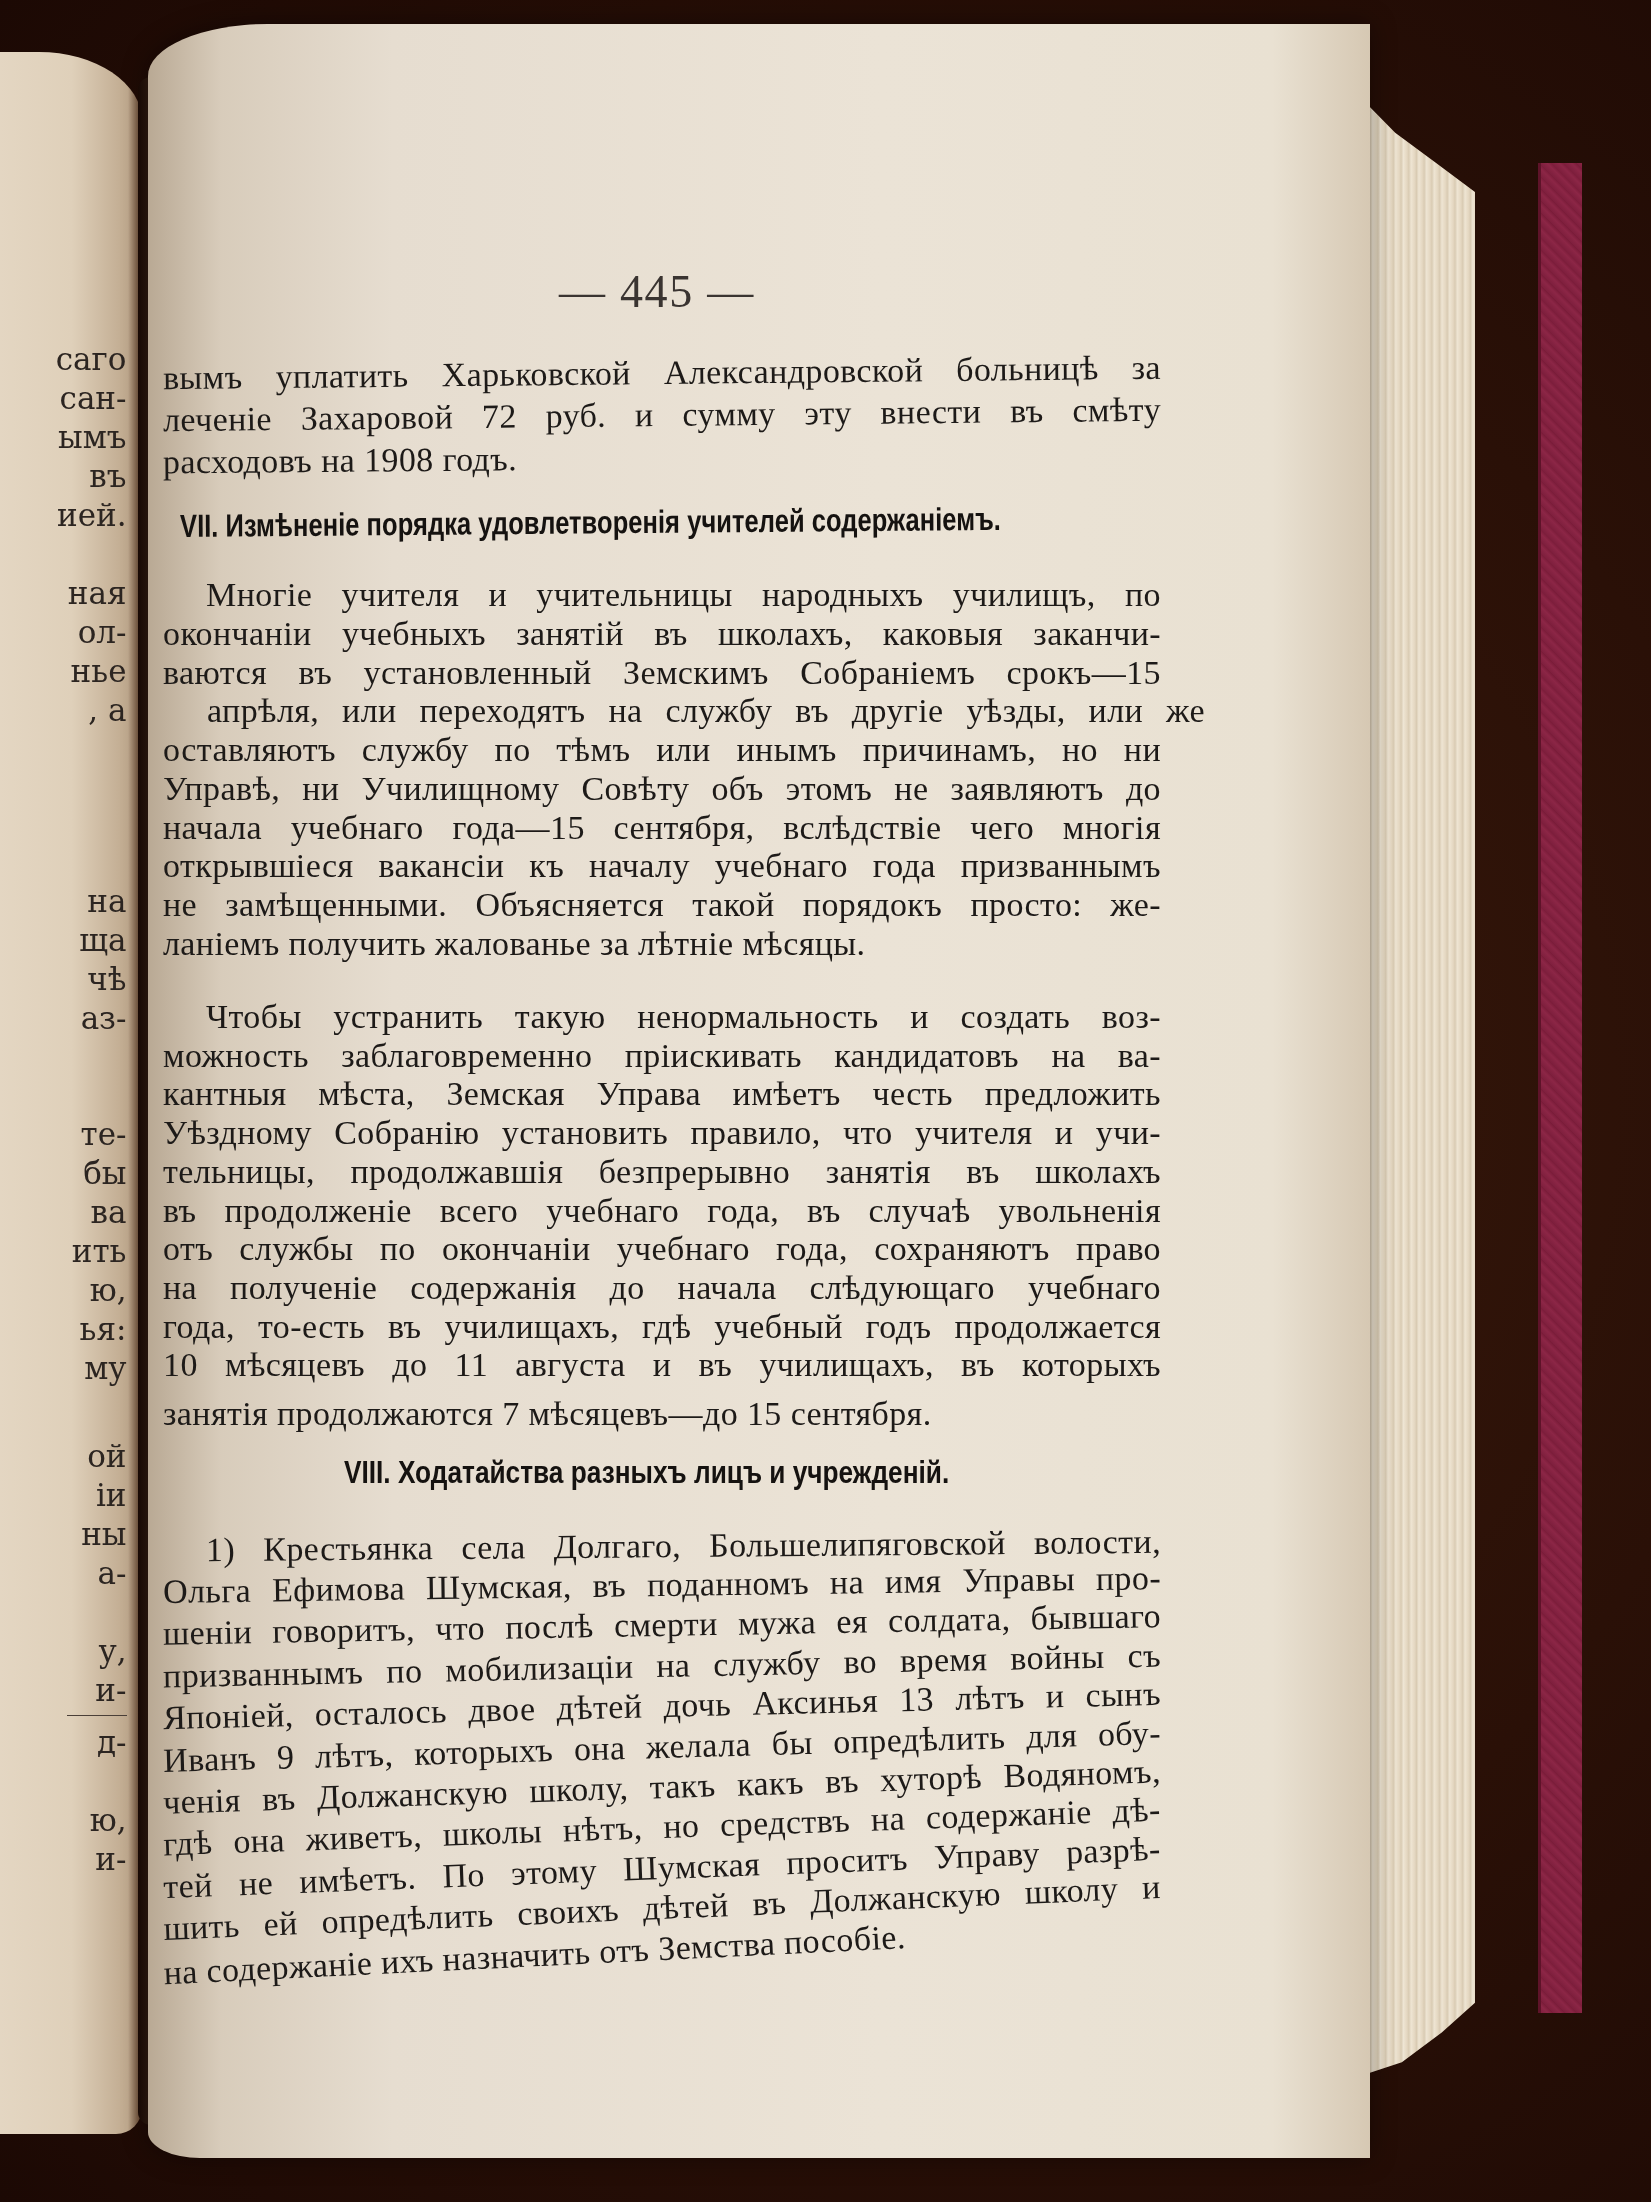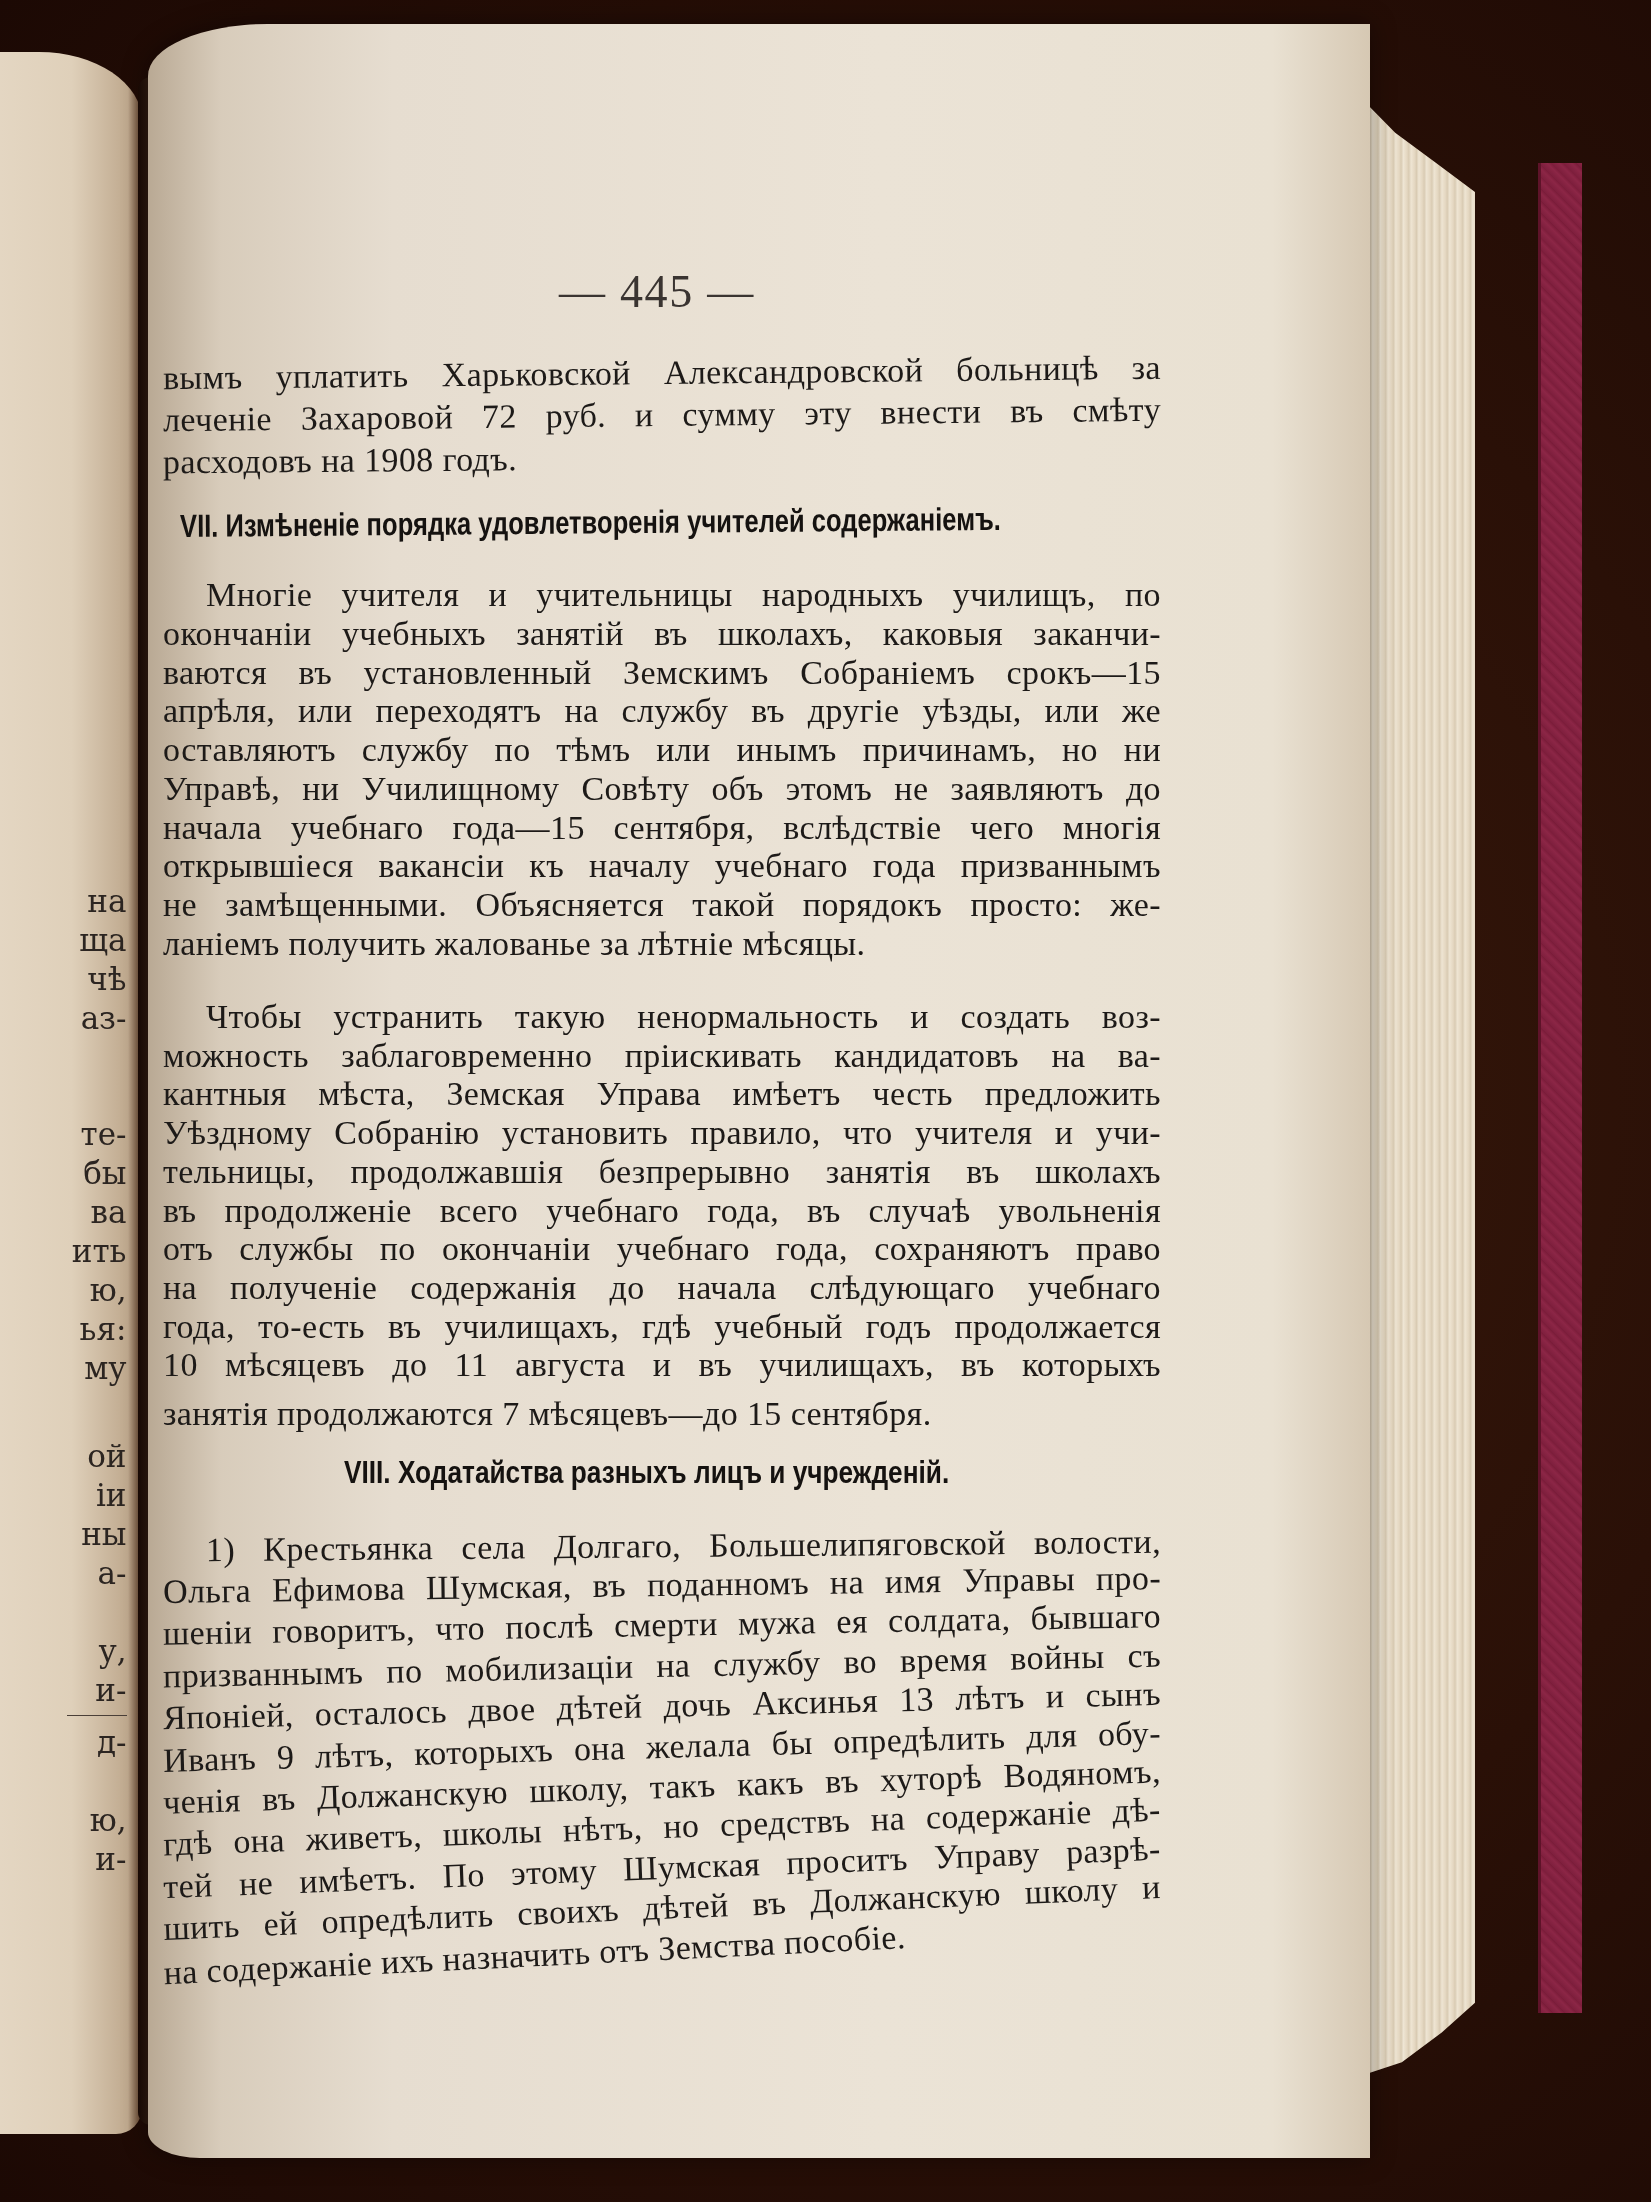--- a/index.html
+++ b/index.html
@@ -42,20 +42,32 @@
   .text-area { position:absolute; left:163px; top:258px; width:998px; color:#1d1a18; }
   .page-number { position:absolute; left:559px; top:265px; font-size:46px; color:#3a3431; letter-spacing:1.7px; }
   .line { position:absolute; left:0; width:998px; font-size:34px; white-space:nowrap; text-align:justify; text-align-last:justify; letter-spacing:0.4px; }
   .line.last { text-align-last:left; }
   .heading { position:absolute; font-family:"Liberation Sans", "DejaVu Sans", sans-serif; font-weight:bold; font-size:32px; white-space:nowrap; transform:scaleX(0.82); transform-origin:left; color:#151210; }
 </style>
 </head>
 <body>
 
 <div class="left-page">
+  <div class="left-lines" style="top:288px;">
+    <div>саго</div>
+    <div>сан-</div>
+    <div>ымъ</div>
+    <div>въ</div>
+    <div>ией.</div>
+    <div style="height:39px"></div>
+    <div>ная</div>
+    <div>ол-</div>
+    <div>нье</div>
+    <div>, а</div>
+  </div>
   <div class="left-lines" style="top:830px;">
     <div>на</div>
     <div>ща</div>
     <div>чѣ</div>
     <div>аз-</div>
     <div style="height:77px"></div>
     <div>те-</div>
     <div>бы</div>
     <div>ва</div>
     <div>ить</div>
@@ -91,21 +103,21 @@
 
   <div class="line" style="top:96px;transform:rotate(-0.6deg);">вымъ уплатить Харьковской Александровской больницѣ за</div>
   <div class="line" style="top:138px;transform:rotate(-0.6deg);">леченіе Захаровой 72 руб. и сумму эту внести въ смѣту</div>
   <div class="line last" style="top:181px;transform:rotate(-0.5deg);">расходовъ на 1908 годъ.</div>
 
   <div class="heading" style="left:17px;top:250px;transform:scaleX(0.8) rotate(-0.4deg);">VII. Измѣненіе порядка удовлетворенія учителей содержаніемъ.</div>
 
   <div class="line" style="top:318px;left:43px;width:955px;">Многіе учителя и учительницы народныхъ училищъ, по</div>
   <div class="line" style="top:357px;">окончаніи учебныхъ занятій въ школахъ, каковыя заканчи-</div>
   <div class="line" style="top:396px;">ваются въ установленный Земскимъ Собраніемъ срокъ—15</div>
-  <div class="line" style="top:434px;">апрѣля, или переходятъ на службу въ другіе уѣзды, или же</div>
+  <div class="line" style="top:434px;margin-left:44px;">апрѣля, или переходятъ на службу въ другіе уѣзды, или же</div>
   <div class="line" style="top:473px;">оставляютъ службу по тѣмъ или инымъ причинамъ, но ни</div>
   <div class="line" style="top:512px;">Управѣ, ни Училищному Совѣту объ этомъ не заявляютъ до</div>
   <div class="line" style="top:551px;">начала учебнаго года—15 сентября, вслѣдствіе чего многія</div>
   <div class="line" style="top:589px;">открывшіеся вакансіи къ началу учебнаго года призваннымъ</div>
   <div class="line" style="top:628px;">не замѣщенными. Объясняется такой порядокъ просто: же-</div>
   <div class="line last" style="top:667px;">ланіемъ получить жалованье за лѣтніе мѣсяцы.</div>
 
   <div class="line" style="top:740px;left:43px;width:955px;">Чтобы устранить такую ненормальность и создать воз-</div>
   <div class="line" style="top:779px;">можность заблаговременно пріискивать кандидатовъ на ва-</div>
   <div class="line" style="top:817px;">кантныя мѣста, Земская Управа имѣетъ честь предложить</div>

